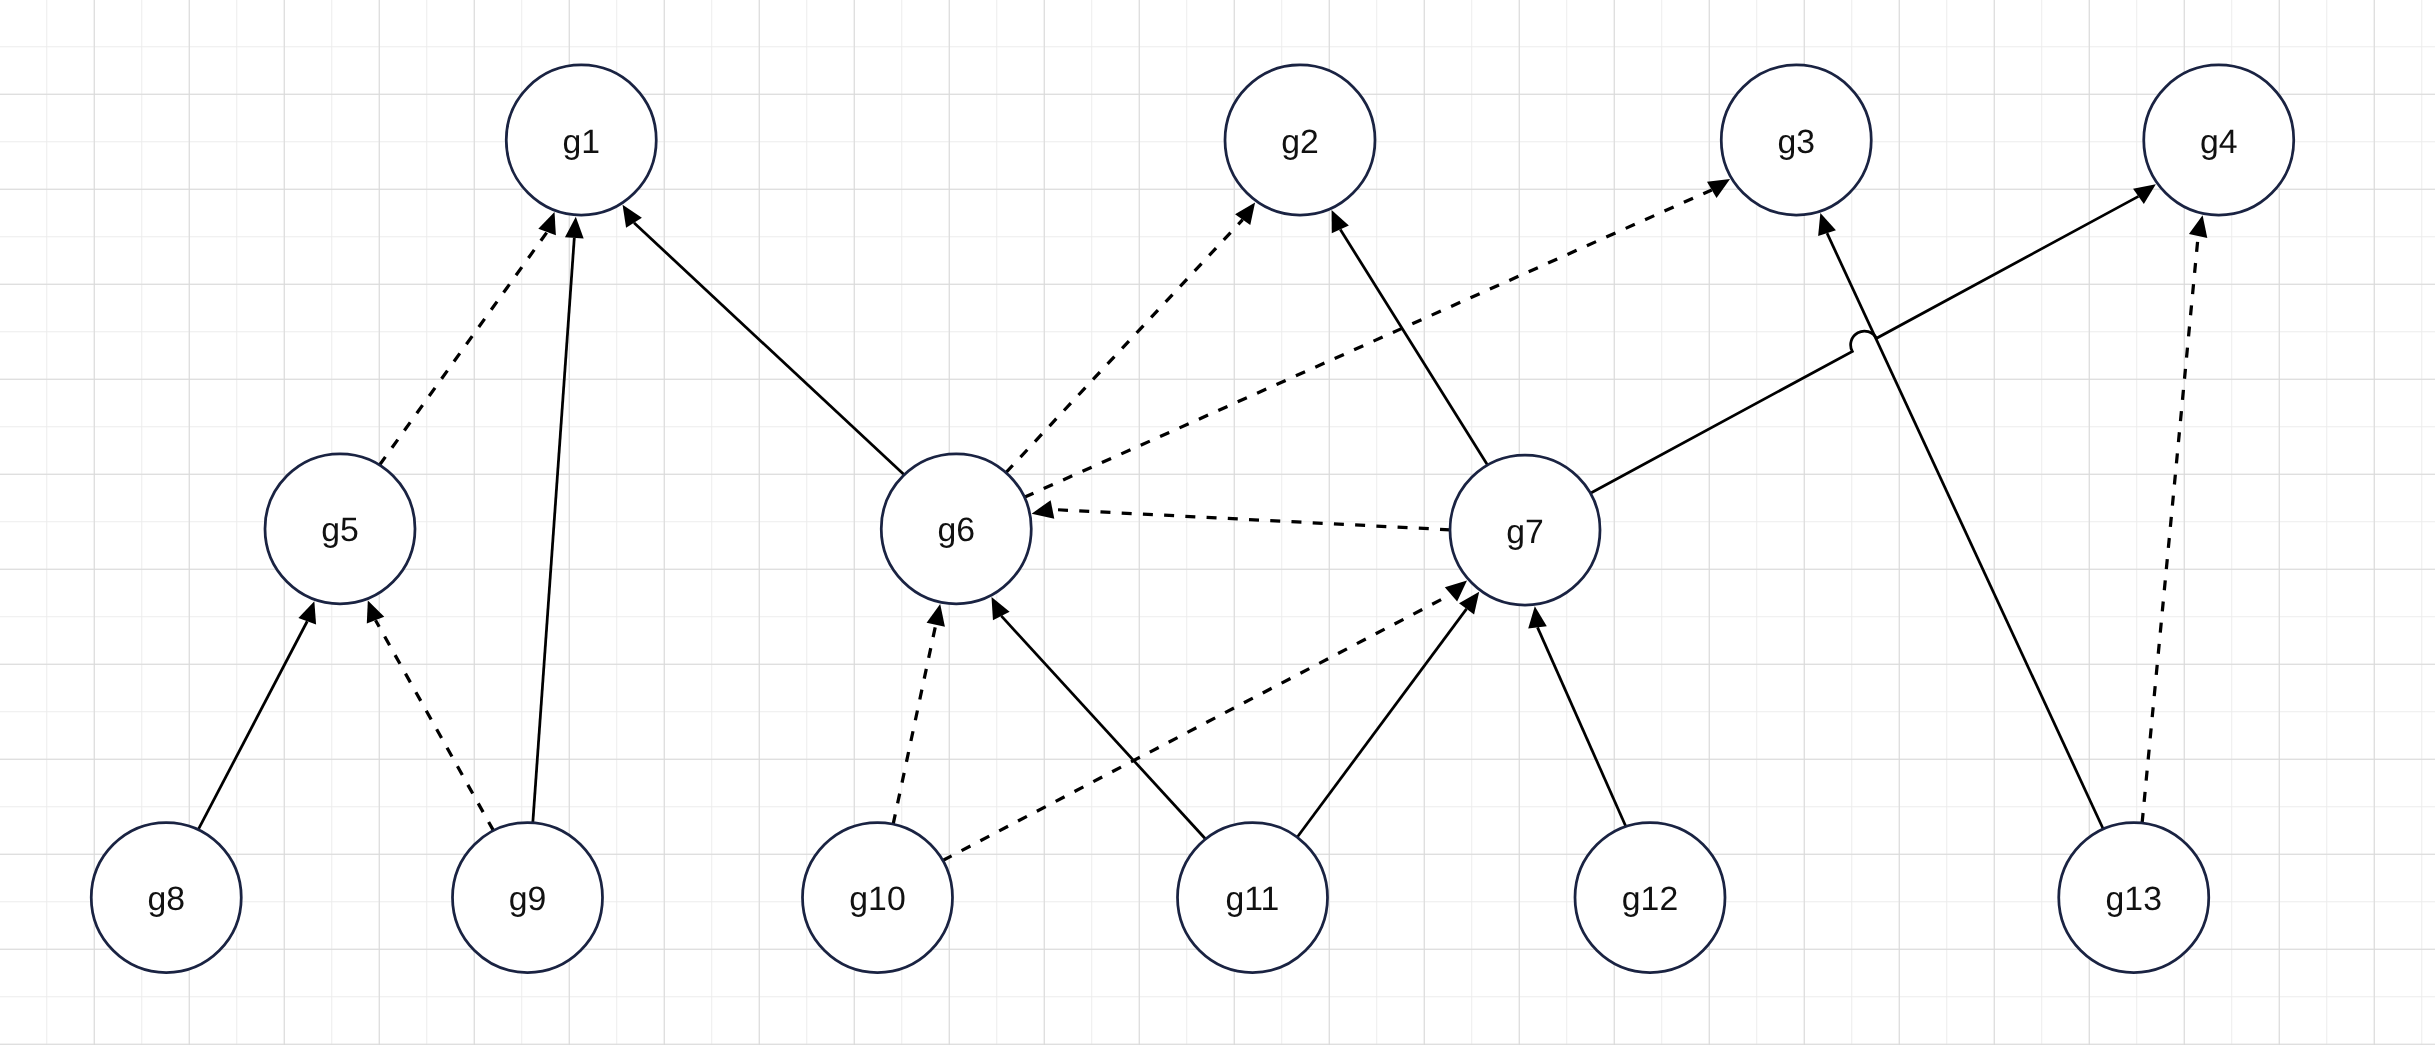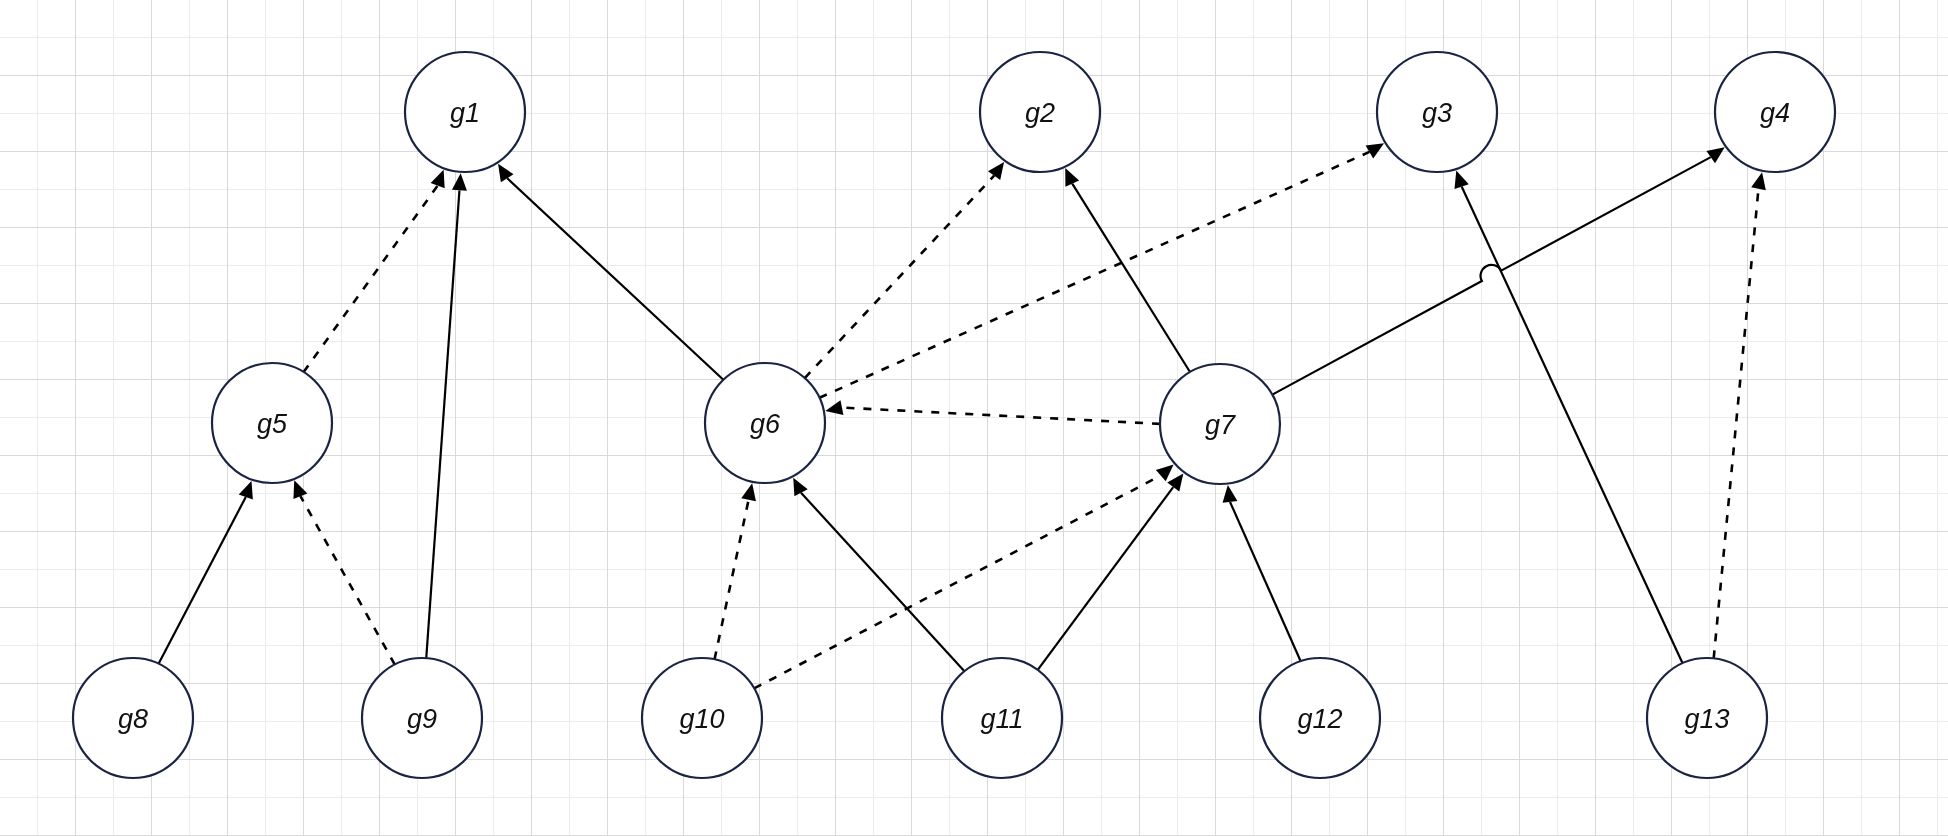--- a/index.html
+++ b/index.html
@@ -14,21 +14,20 @@
     overflow: hidden;
     background-color: #ffffff;
     background-image:
       linear-gradient(to right, #d9d9d9 1px, transparent 1px),
       linear-gradient(to bottom, #d9d9d9 1px, transparent 1px),
       linear-gradient(to right, #ececec 1px, transparent 1px),
       linear-gradient(to bottom, #ececec 1px, transparent 1px);
     background-size: 76px 76px, 76px 76px, 38px 38px, 38px 38px;
     background-position: -1px -1px, -1px -1px, -1px -1px, -1px -1px;
     font-family: "Liberation Sans", sans-serif;
-    font-style: italic;
   }
   #graph-svg {
     position: absolute;
     top: 0; left: 0;
     width: 1948px;
     height: 836px;
   }
   .edge-line {
     stroke: #000000;
     stroke-width: 2.2;

